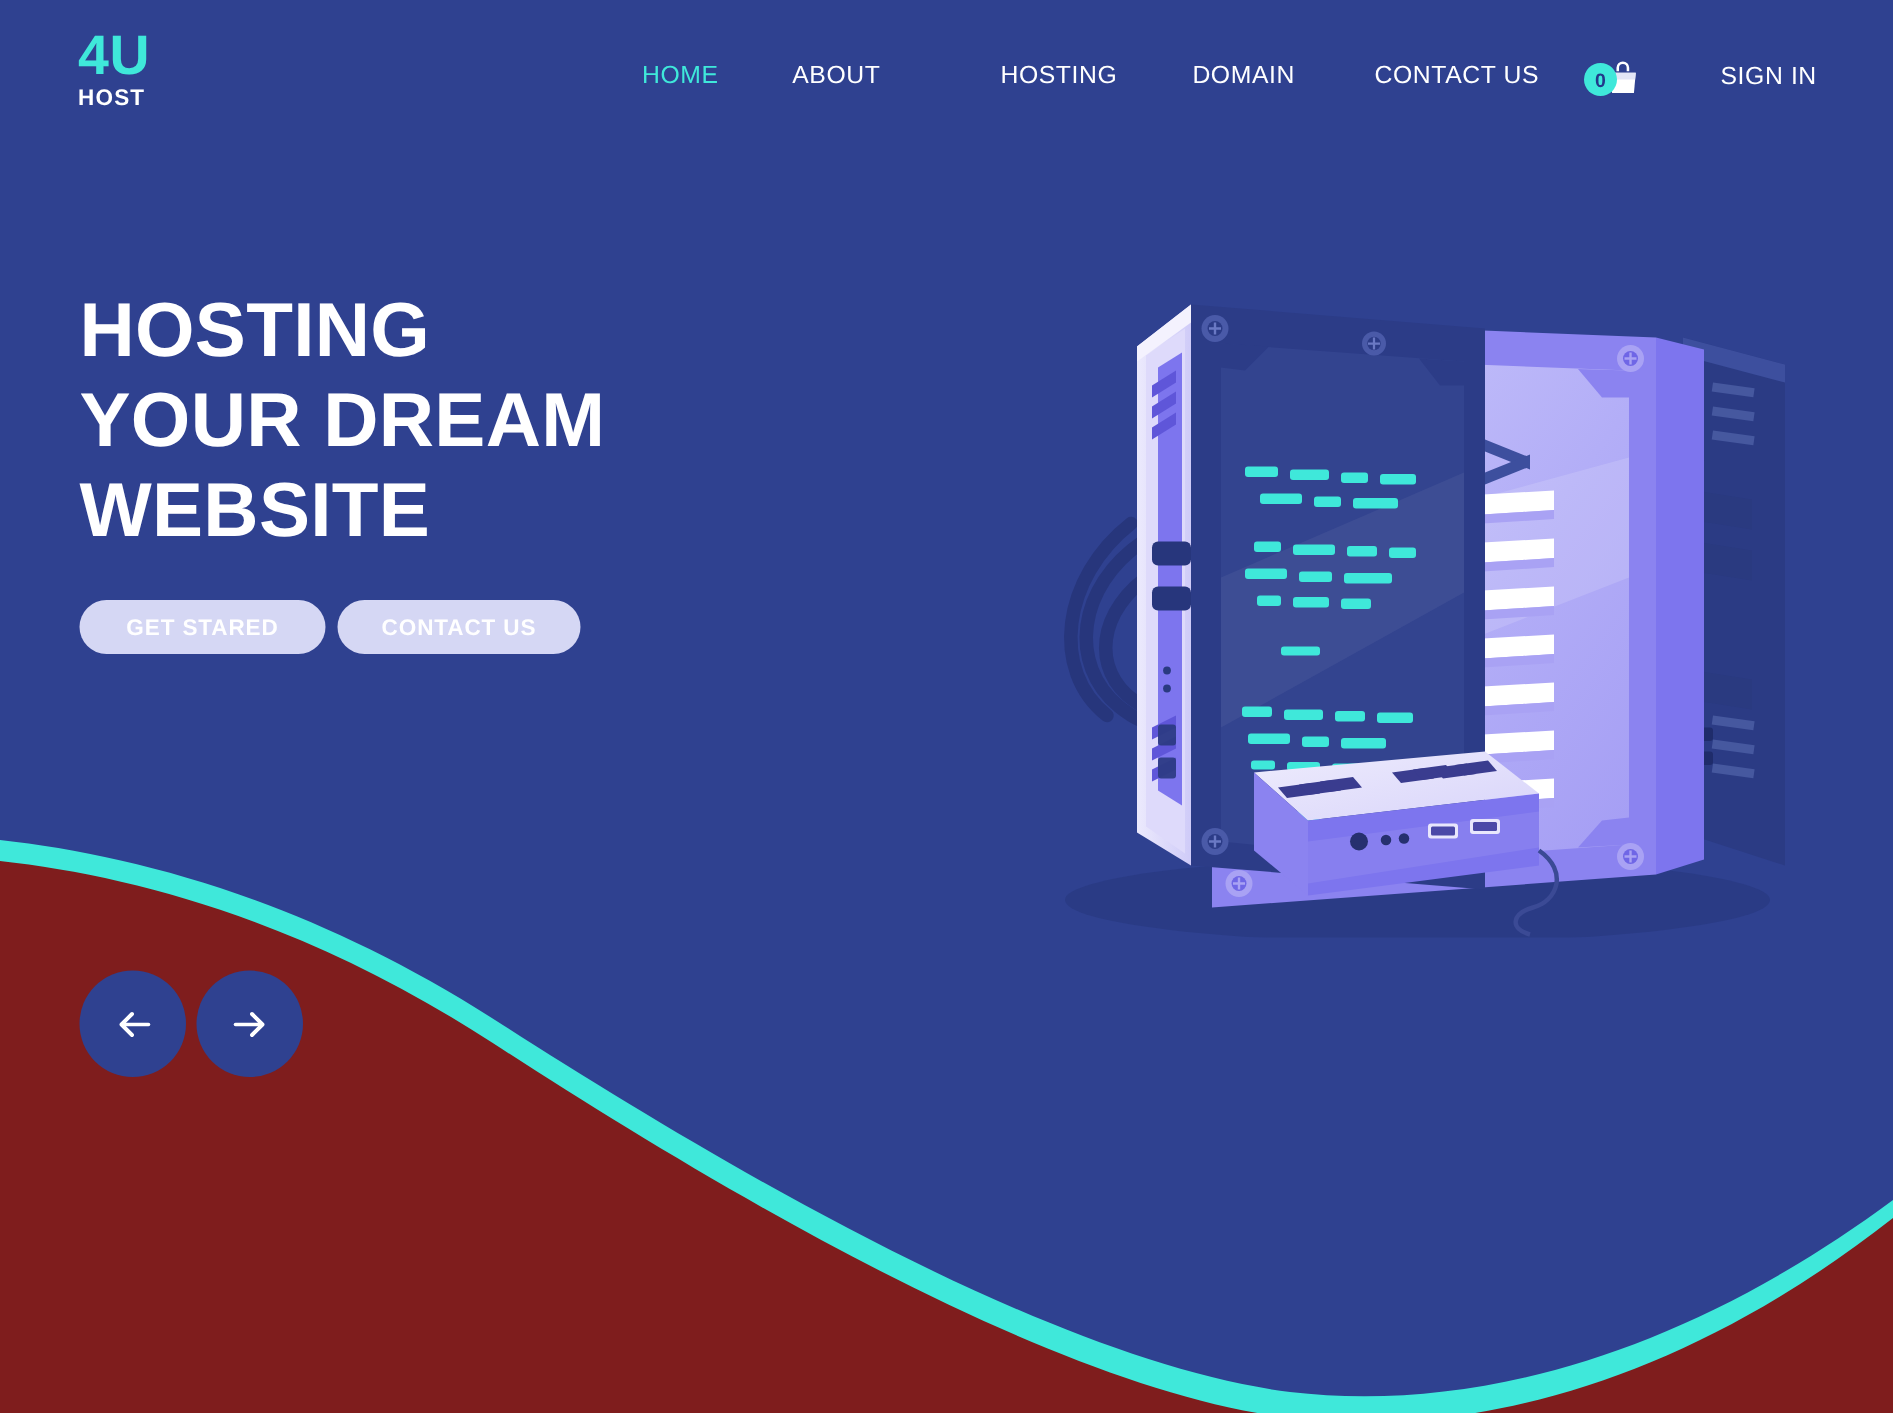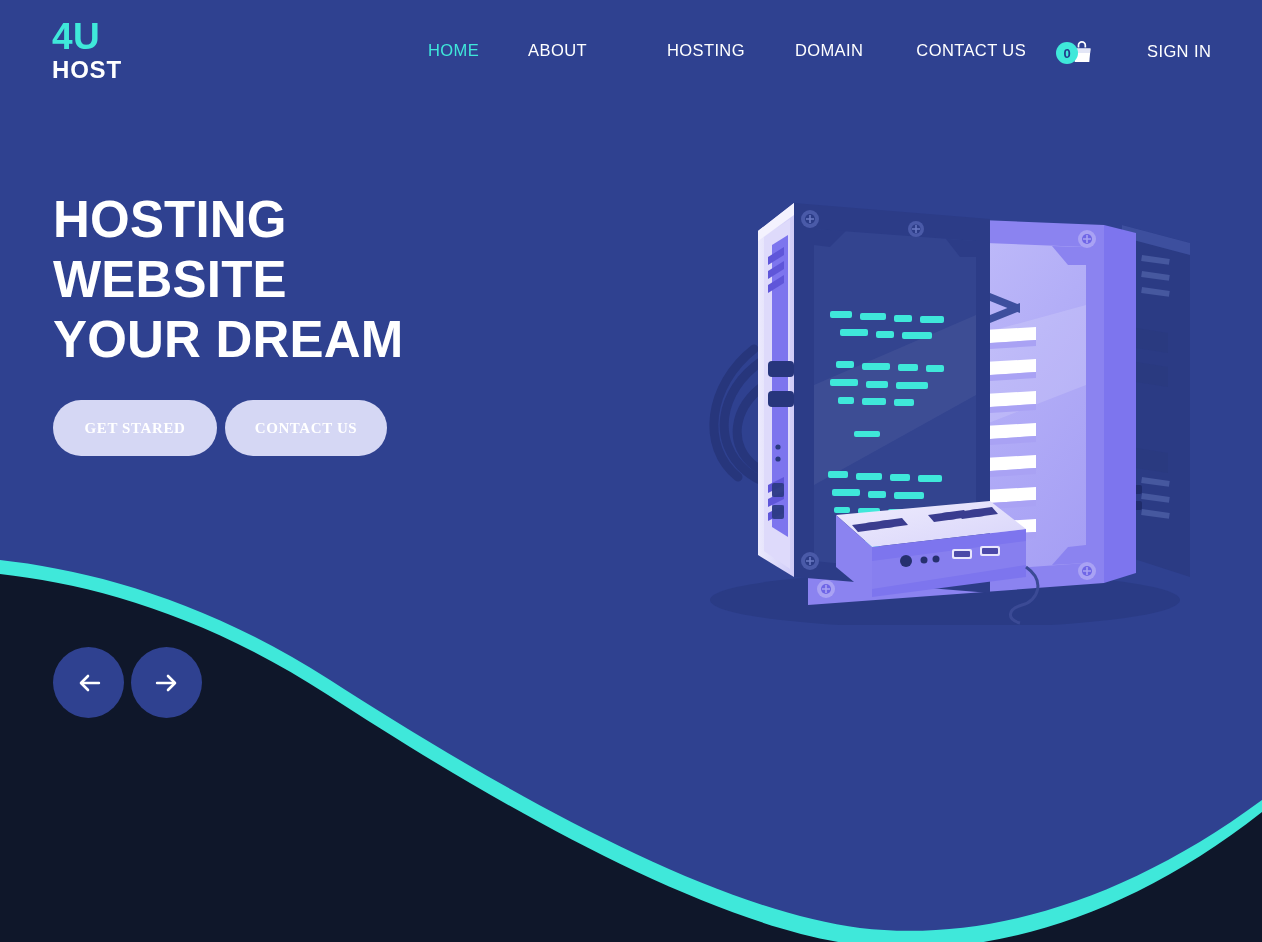--- a/index.html
+++ b/index.html
@@ -10,21 +10,21 @@
     height: 942px;
     overflow: hidden;
     background: #ffffff;
     font-family: "Liberation Sans", sans-serif;
   }
 
   #page {
     position: relative;
     width: 1262px;
     height: 942px;
-    background: #0f172a;
+    background: #7f1d1d;
     overflow: hidden;
   }
 
   
   #hero-bg {
     position: absolute;
     left: 0; top: 0;
     width: 1262px;
     height: 942px;
     z-index: 0;
@@ -50,21 +50,21 @@
   }
   #brand .brand-4u {
     display: block;
     font-size: 37px;
     font-weight: bold;
     color: #3fe8da;
     letter-spacing: 0.5px;
   }
   #brand .brand-host {
     display: block;
-    font-size: 24px;
+    font-size: 15px;
     font-weight: bold;
     color: #ffffff;
     letter-spacing: 0.8px;
     margin-top: 3px;
   }
 
   #main-nav {
     position: absolute;
     left: 428px;
     top: 41px;
@@ -143,25 +143,25 @@
   #hero-buttons {
     margin-top: 30px;
     display: flex;
     gap: 8px;
   }
   .hero-btn {
     background: #d5d7f4;
     color: #ffffff;
     border: none;
     border-radius: 30px;
-    font-family: Liberation Serif, serif;
+    font-family: Liberation Sans, sans-serif;
     font-size: 15px;
     font-weight: bold;
     letter-spacing: 0.6px;
-    height: 56px;
+    height: 36px;
     cursor: pointer;
   }
   #btn-get-started { width: 164px; }
   #btn-contact-us  { width: 162px; }
 
   
   #slider-nav {
     position: absolute;
     left: 53px;
     top: 647px;
@@ -474,22 +474,22 @@
     </g>
 
     <path d="M300 108 L330 120 L330 128 L300 116 Z" fill="#3d4f9e"></path>
     <path d="M300 130 L330 118 L330 126 L300 138 Z" fill="#3d4f9e"></path>
   </svg>
 
 
   <div id="hero-copy">
     <h1 id="hero-title">
       <span class="ht-line">HOSTING</span>
+      <span class="ht-line">YOUR DREAM</span>
       <span class="ht-line">WEBSITE</span>
-      <span class="ht-line">YOUR DREAM</span>
     </h1>
 
     <div id="hero-buttons">
       <button class="hero-btn" id="btn-get-started">GET STARED</button>
       <button class="hero-btn" id="btn-contact-us">CONTACT US</button>
     </div>
   </div>
 
   <div id="slider-nav">
     <button class="slider-btn">

